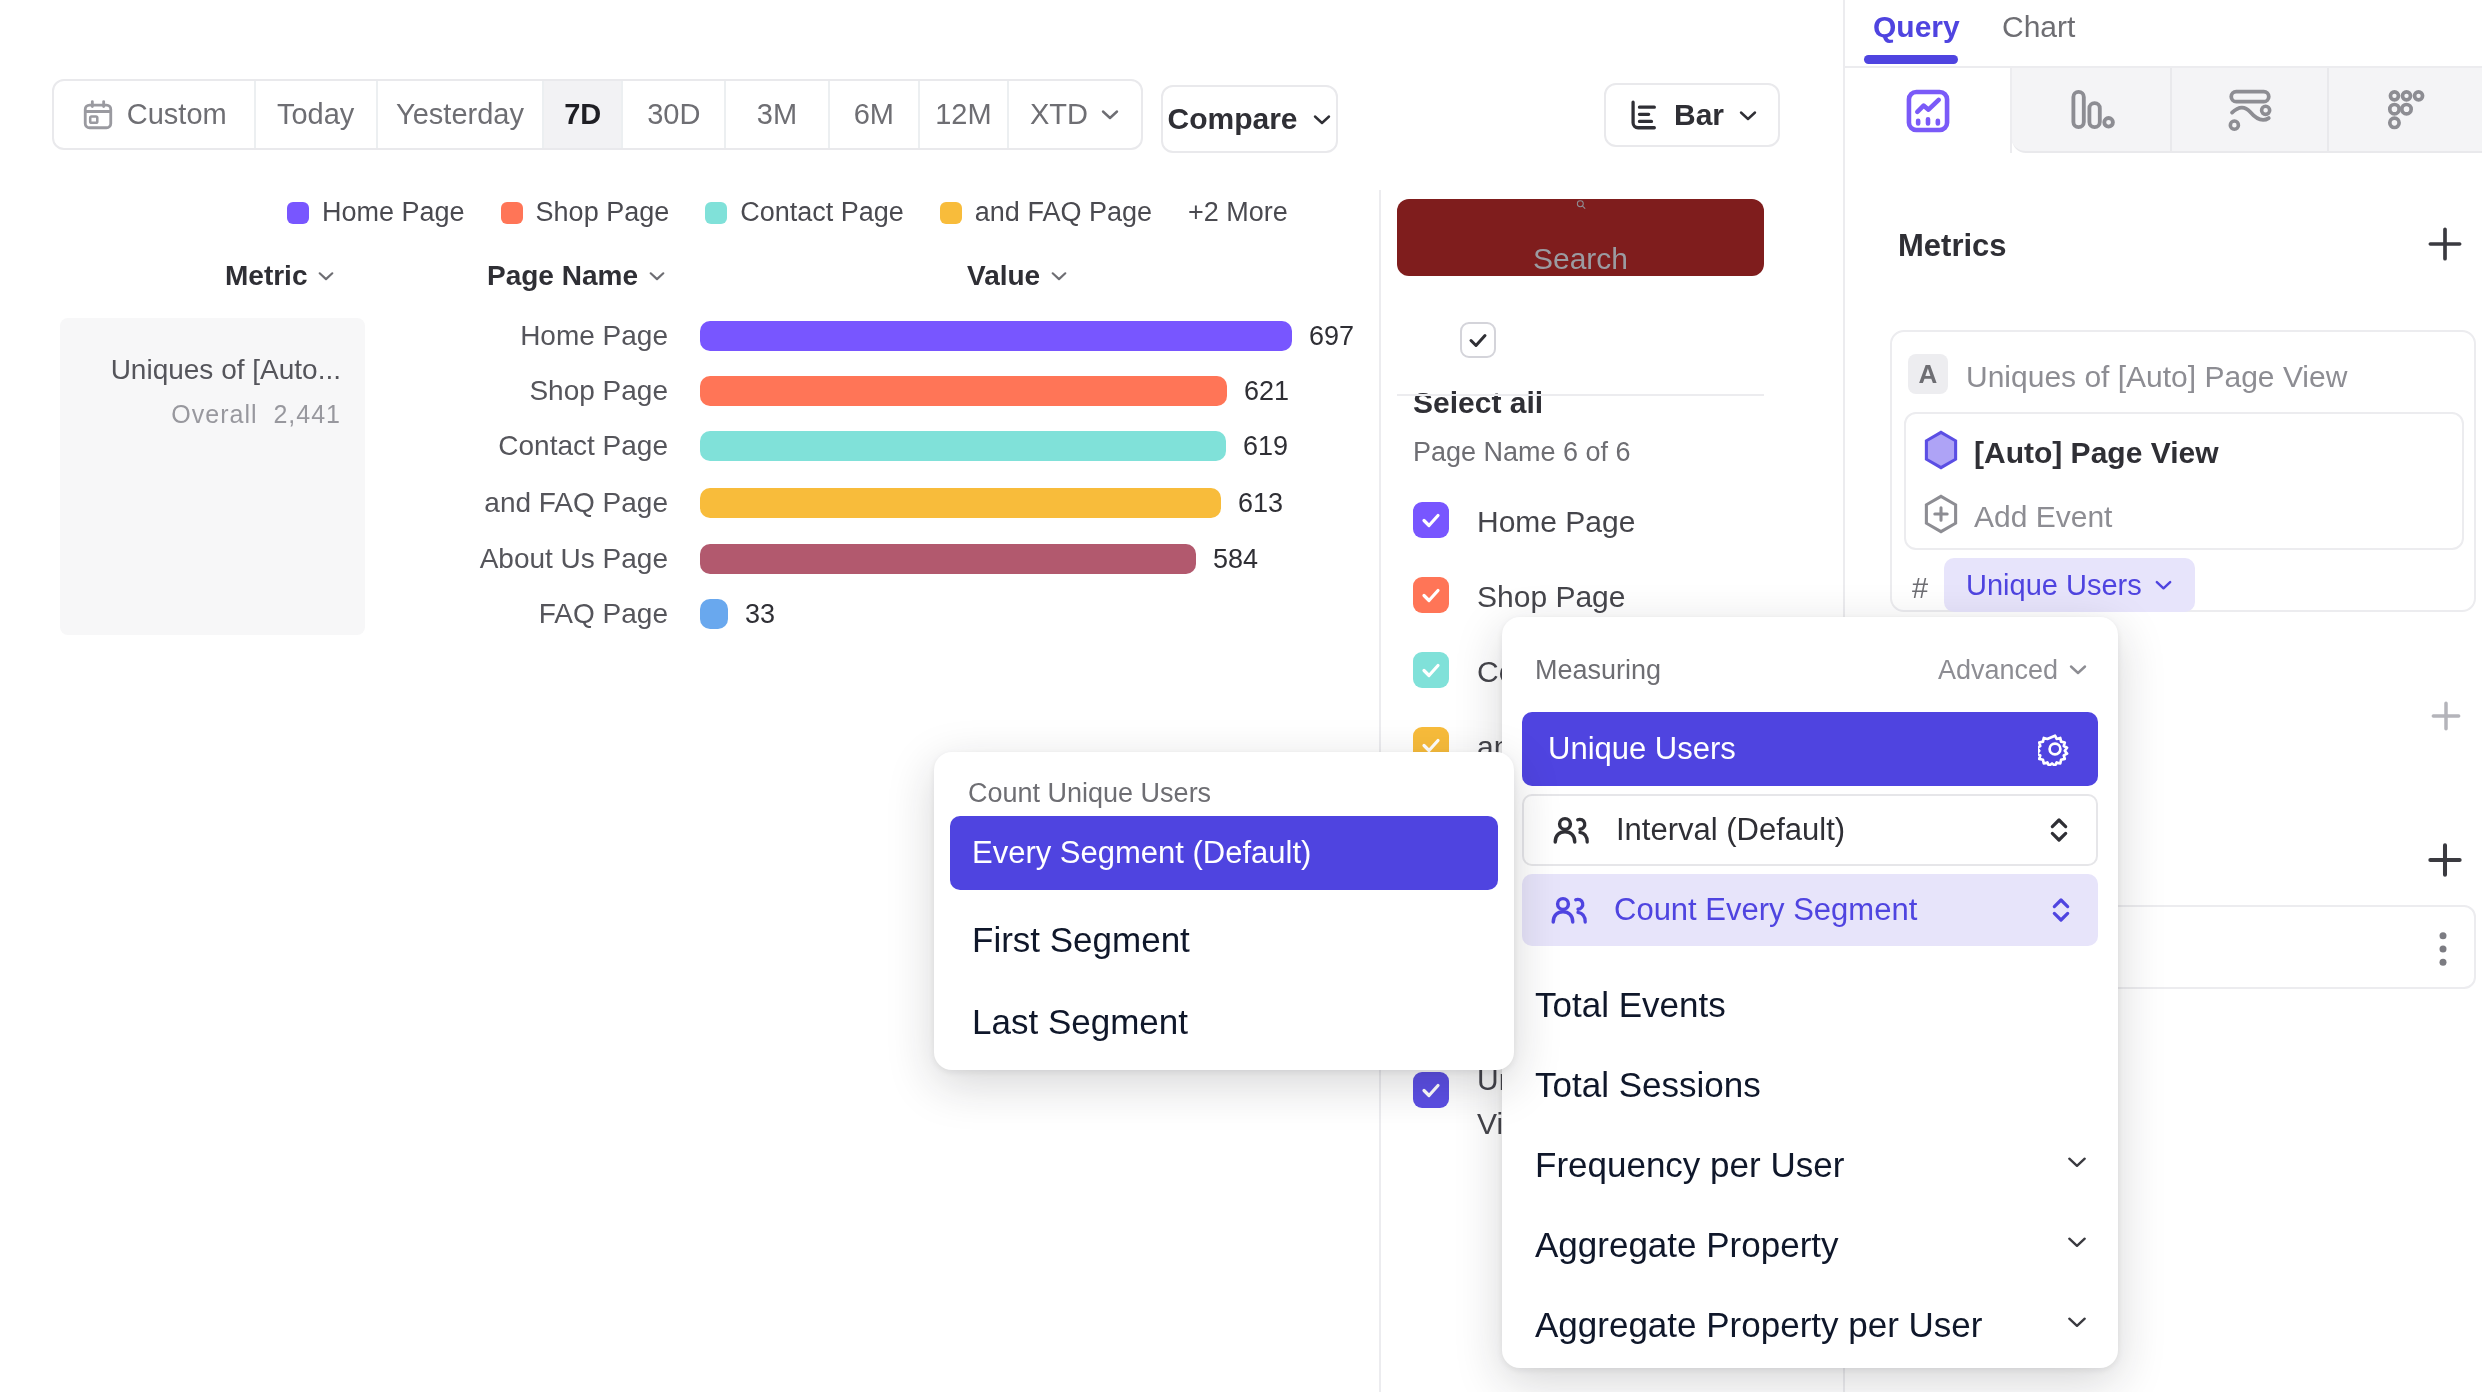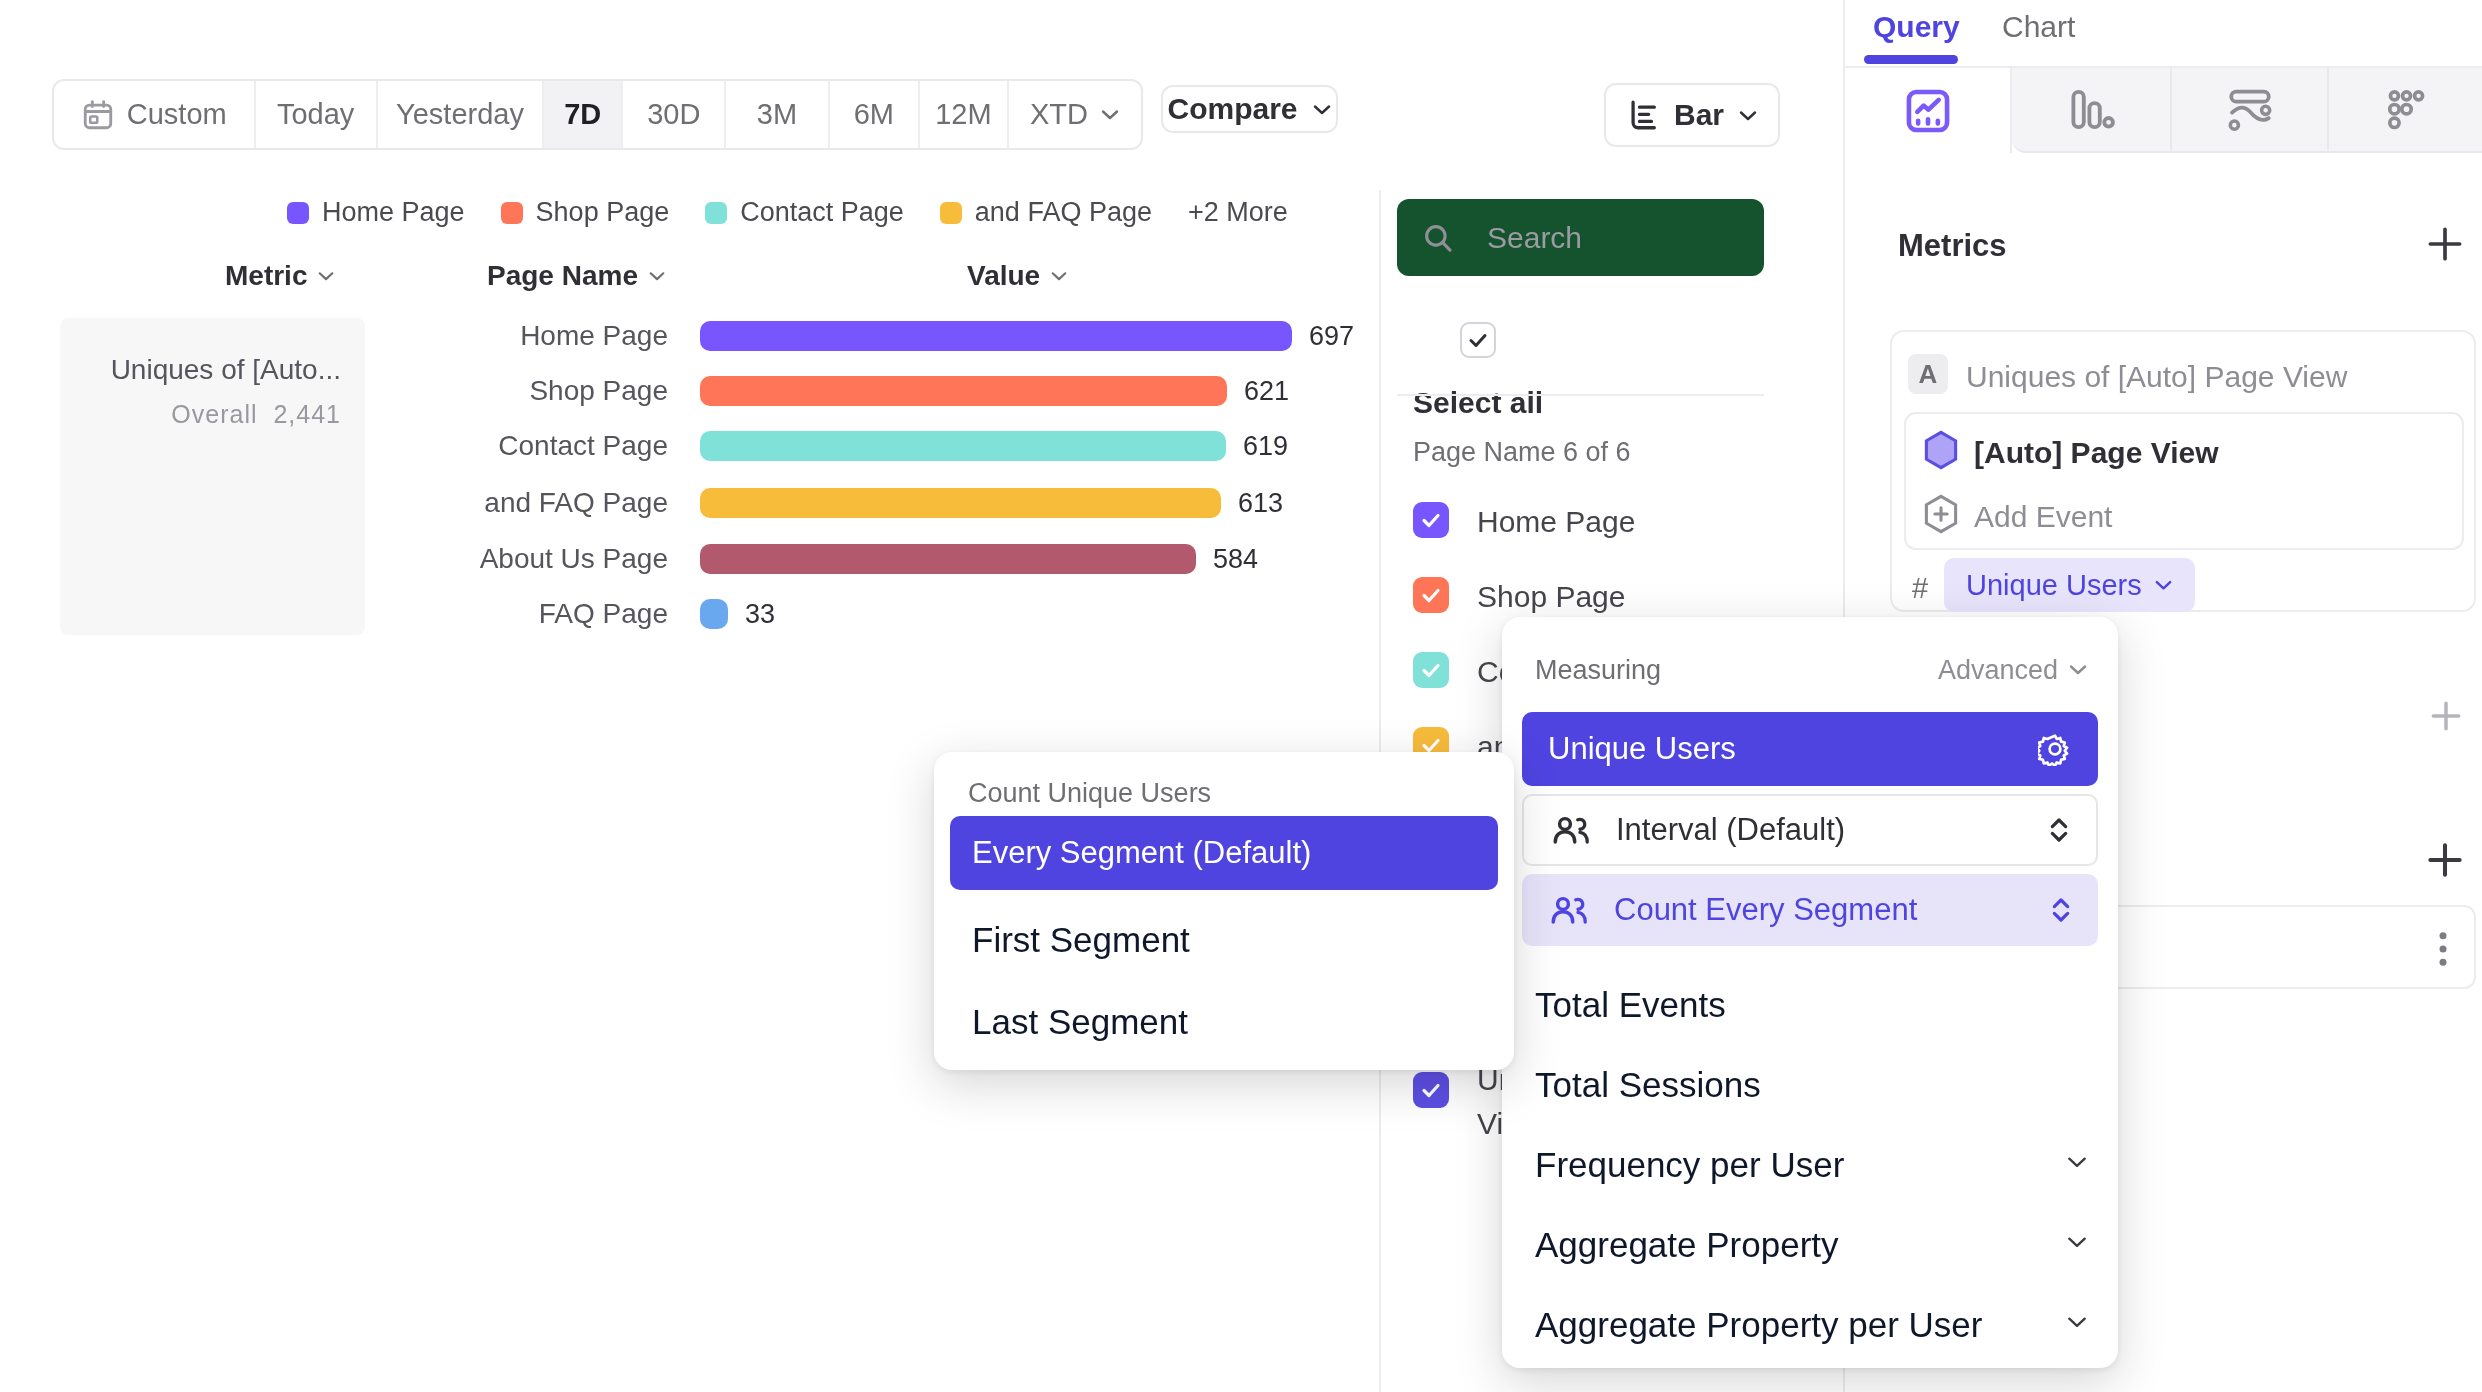--- a/index.html
+++ b/index.html
@@ -31,21 +31,21 @@
   .metric-card .inner { position:absolute; top:36px; right:24px; text-align:right; }
   .metric-title { font-size:28px; color:#55555b; }
   .metric-overall { margin-top:14px; font-size:25px; color:#98989e; letter-spacing:1px; }
   .bar-label { font-size:28px; color:#55555b; text-align:right; }
   .bar-row { display:flex; align-items:center; height:30px; }
   .bar { height:30px; border-radius:10px; }
   .bar-value { margin-left:17px; font-size:27px; color:#2f2f35; }
 
   
   .vline { width:2px; background:#ececef; }
-  .search-box { display:flex; align-items:center; gap:32px; background:#14532d; border-radius:12px; padding:0 24px; color:#8f8f95; }
+  .search-box { display:flex; align-items:center; gap:32px; background:#7f1d1d; border-radius:12px; padding:0 24px; color:#8f8f95;flex-direction:column; }
   .search-ph { font-size:30px; color:#9b9ba1; }
   .cb { width:36px; height:36px; border-radius:9px; display:flex; align-items:center; justify-content:center; }
   .cb.plain { background:#fff; border:2px solid #d4d4da; }
   .cb svg { width:24px; height:24px; }
   .hline { height:2px; background:#ececef; }
   .group-label { font-size:27px; color:#6e6e73; }
   .cb-row { display:flex; align-items:flex-start; gap:28px; }
   .cb-row .lbl { font-size:30px; color:#45454b; line-height:40px; }
   .select-all-lbl { font-size:30px; font-weight:bold; color:#2f2f35; }
 
@@ -117,21 +117,21 @@
         <span>12M</span>
       </div>
     <div class="seg-btn" style="width:137px;">
       <span>XTD</span>
       <svg class="icon chev" width="20" height="13" viewBox="0 0 20 12">
           <path d="M3 3 L10 9.5 L17 3" fill="none" stroke="currentColor" stroke-width="2.4" stroke-linecap="round" stroke-linejoin="round"></path>
         </svg>
     </div>
   </div>
 
-  <div class="abs btn" style="left:1161px; top:85px; width:177px; height:48px;">
+  <div class="abs btn" style="left:1161px; top:85px; width:177px; height:68px;">
     <span>Compare</span>
     <svg class="icon" width="20" height="13" viewBox="0 0 20 12">
         <path d="M3 3 L10 9.5 L17 3" fill="none" stroke="#2f2f35" stroke-width="2.4" stroke-linecap="round" stroke-linejoin="round"></path>
       </svg>
   </div>
 
   <div class="abs btn" style="left:1604px; top:83px; width:176px; height:64px;">
     <svg class="icon" width="34" height="34" viewBox="0 0 24 24">
         <path d="M5 3 V17.5 A3.5 3.5 0 0 0 8.5 21 H20" fill="none" stroke="#2f2f35" stroke-width="2.3" stroke-linecap="round"></path>
         <path d="M9.5 6.5 H20 M9.5 11.5 H16 M9.5 16.5 H18" stroke="#2f2f35" stroke-width="2.3" stroke-linecap="round"></path>

